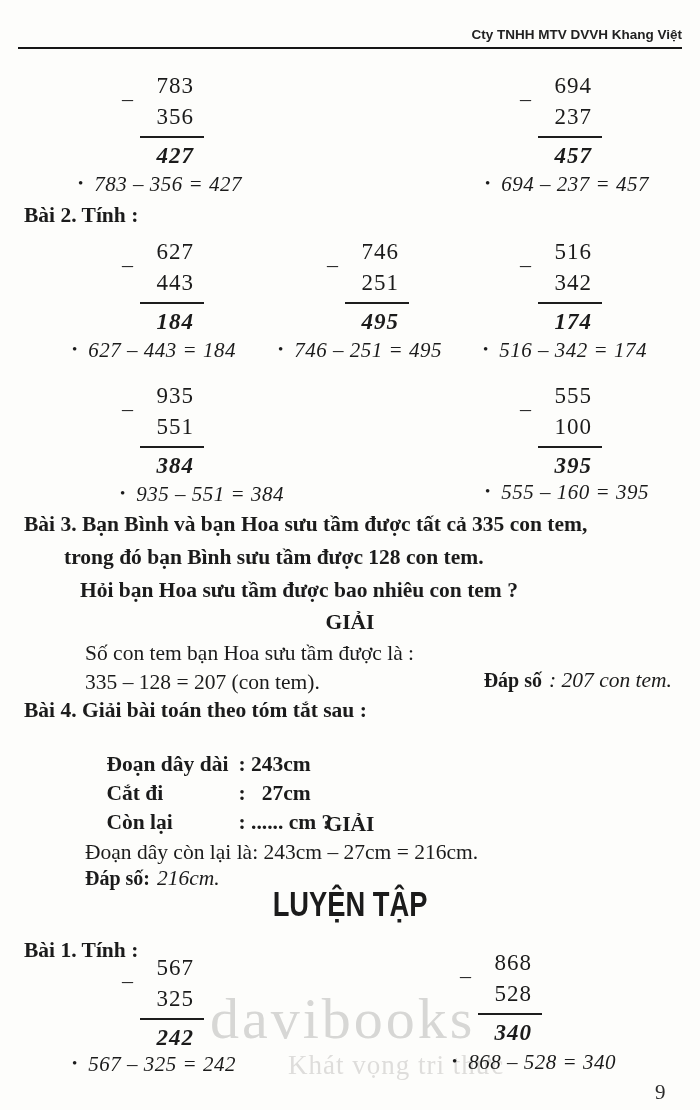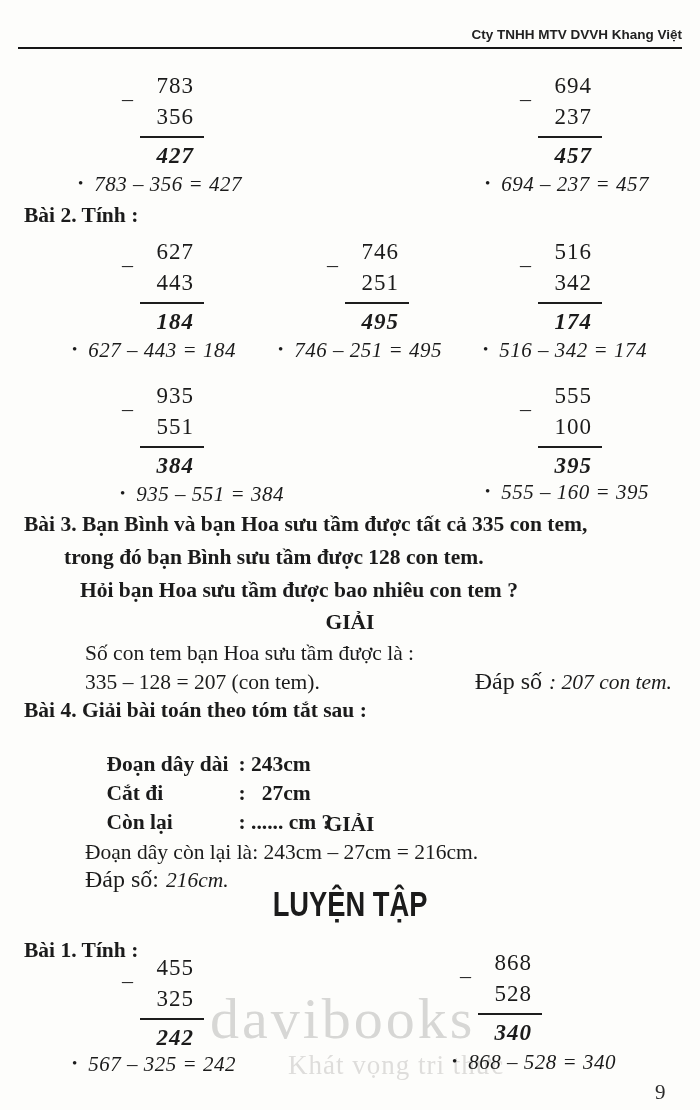--- a/index.html
+++ b/index.html
@@ -27,21 +27,21 @@
   
   .eq{font-size:21px;white-space:nowrap;}
   .eq .bullet{font-style:normal;font-size:15px;vertical-align:3px;margin-right:11px;}
   .eq .eq-text{font-style:italic;letter-spacing:0.5px;}
 
   .label-bold{font-size:21.5px;font-weight:bold;white-space:nowrap;}
   .body-text{font-size:21.5px;white-space:nowrap;}
   .center-line{left:0;width:700px;text-align:center;}
 
   .dapso-right{text-align:right;white-space:nowrap;}
-  .dapso-label{font-weight:normal;font-size:24px;}
+  .dapso-label{font-weight:bold;font-size:20px;}
   .dapso-value{font-style:italic;font-size:21.5px;margin-left:7px;}
 
   .summary-row{font-size:21.5px;font-weight:bold;white-space:pre;}
   .summary-label{display:inline-block;width:132px;}
 
   .lt-title{
     font-family:"Liberation Sans", sans-serif;font-weight:bold;
     font-size:35px;letter-spacing:0px;
     transform:scaleX(0.78);transform-origin:center;
   }
@@ -167,21 +167,21 @@
   <div class="abs body-text" style="left:85px;top:840px;">Đoạn dây còn lại là: 243cm – 27cm = 216cm.</div>
   <div class="abs" style="left:85px;top:866px;white-space:nowrap;">
     <span class="dapso-label">Đáp số:</span><span class="dapso-value">216cm.</span>
   </div>
 
   <div class="abs lt-title center-line" style="top:884px;">LUYỆN TẬP</div>
   <div class="abs label-bold" style="left:24px;top:938px;">Bài 1. Tính :</div>
 
   <div class="abs vprob" style="left:140px;top:952px;">
     <span class="minus">–</span>
-    <div>455</div>
+    <div>567</div>
     <div>325</div>
     <div class="vrule"></div>
     <div class="result">242</div>
   </div>
   <div class="abs vprob" style="left:478px;top:947px;">
     <span class="minus">–</span>
     <div>868</div>
     <div>528</div>
     <div class="vrule"></div>
     <div class="result">340</div>

